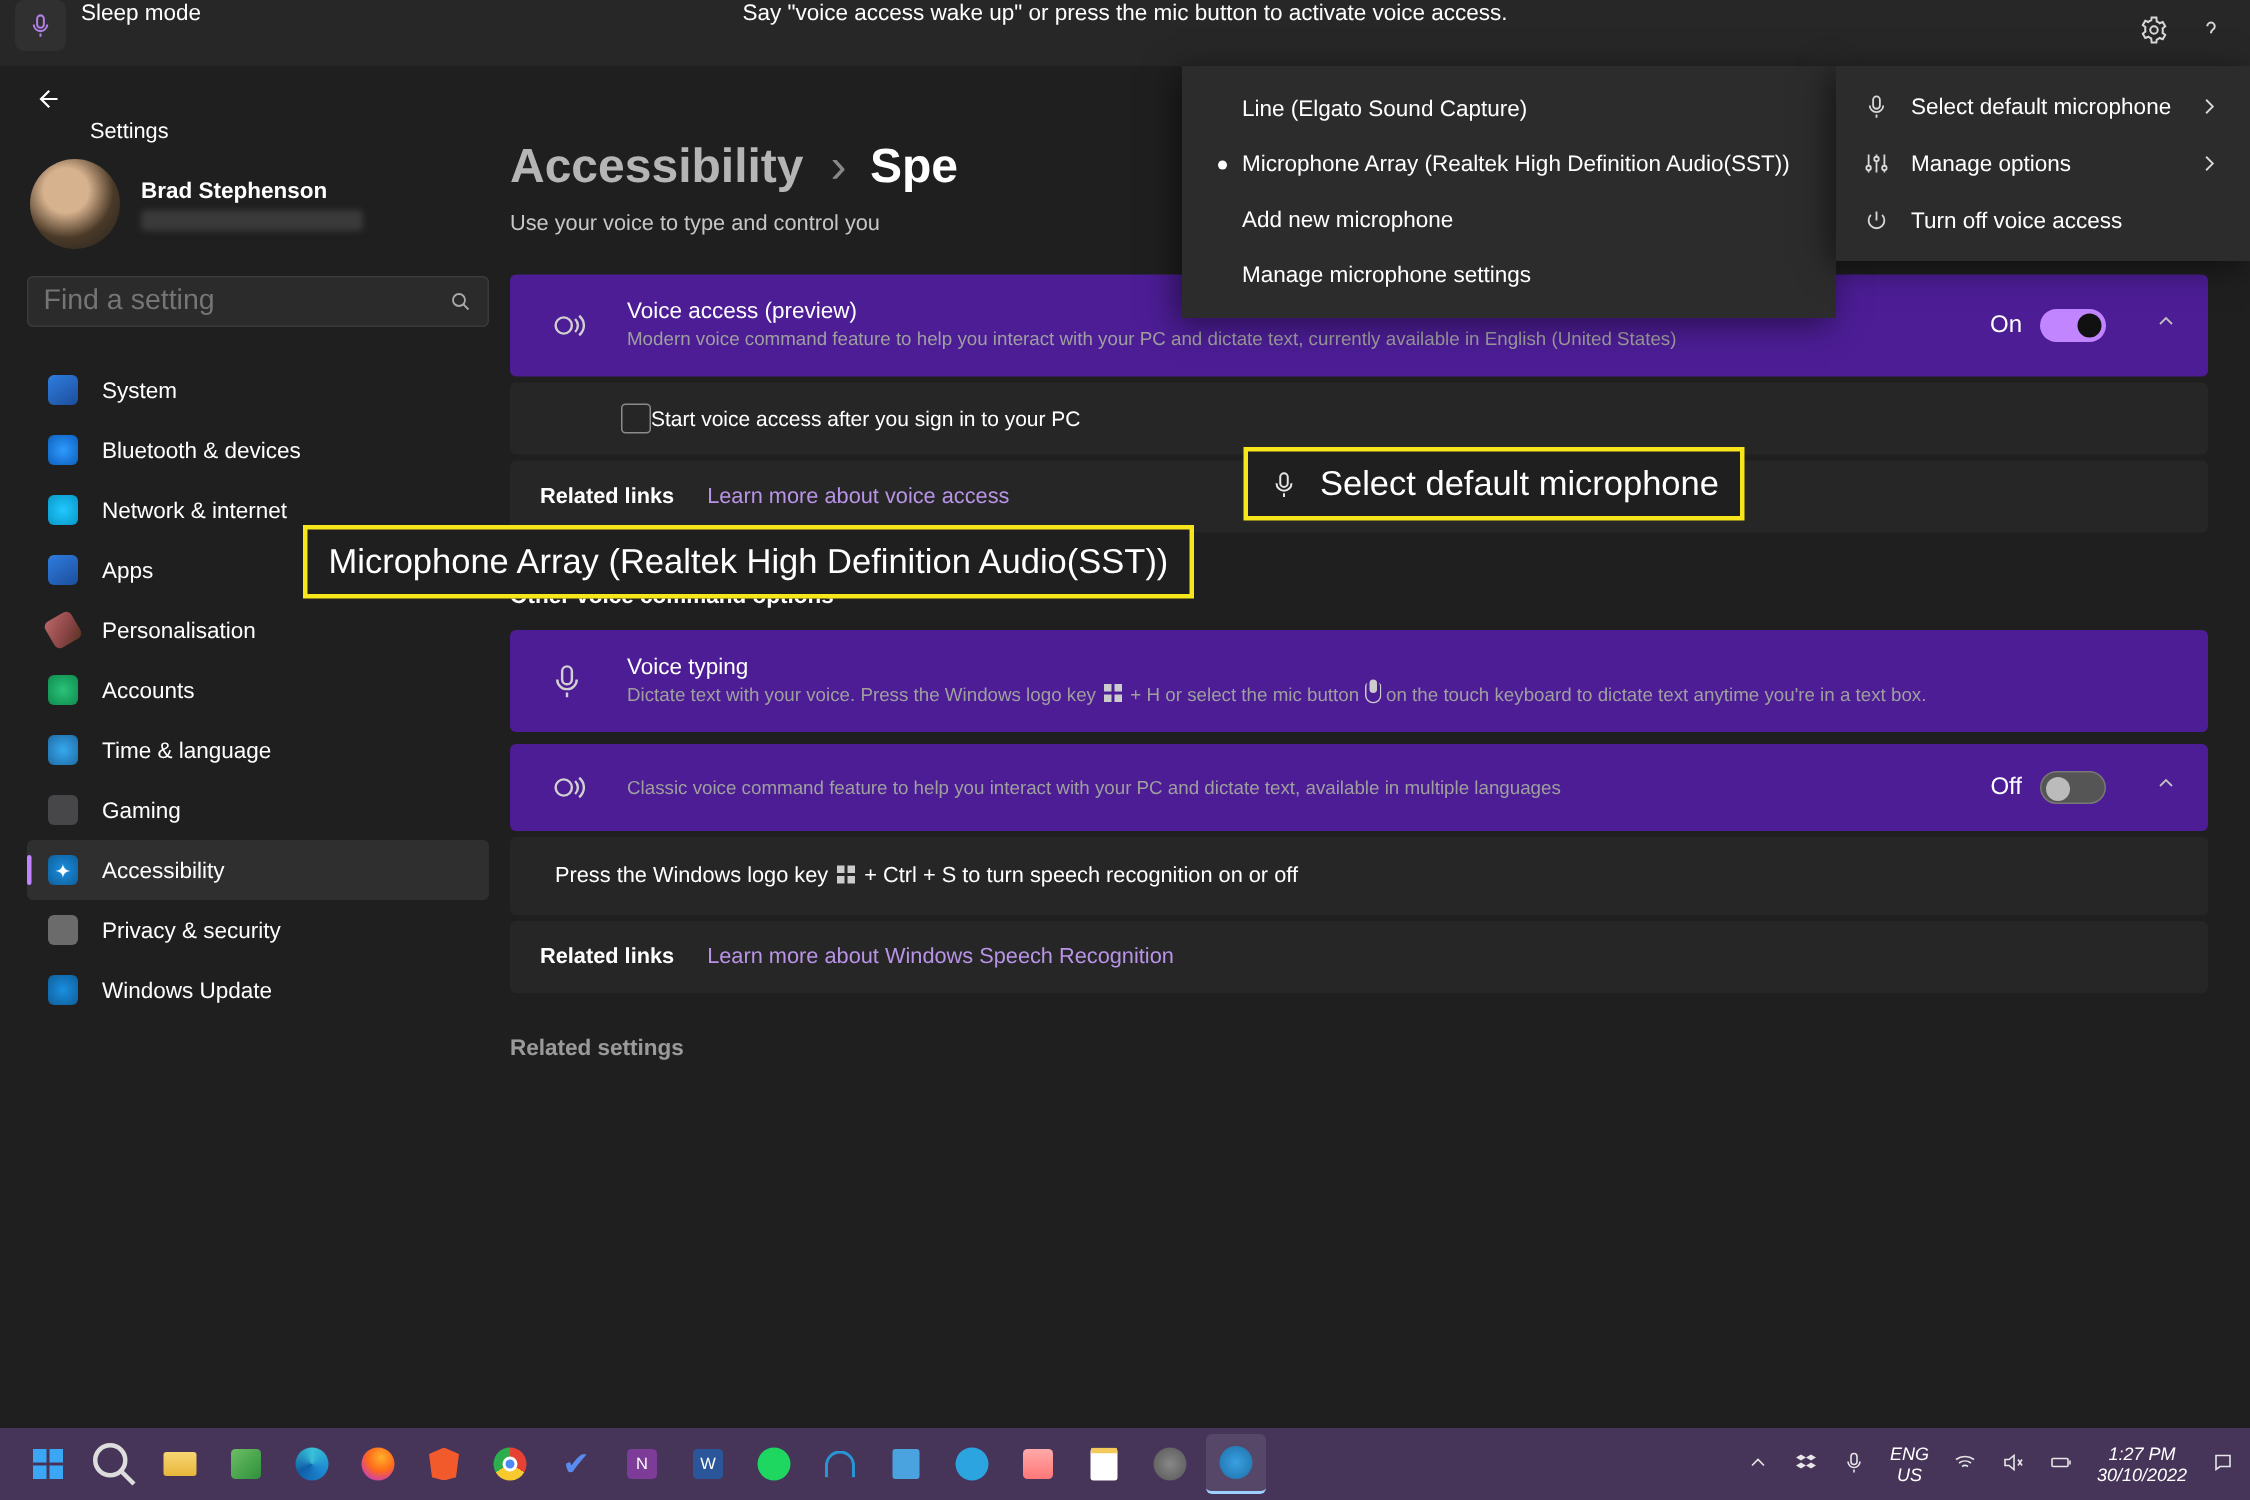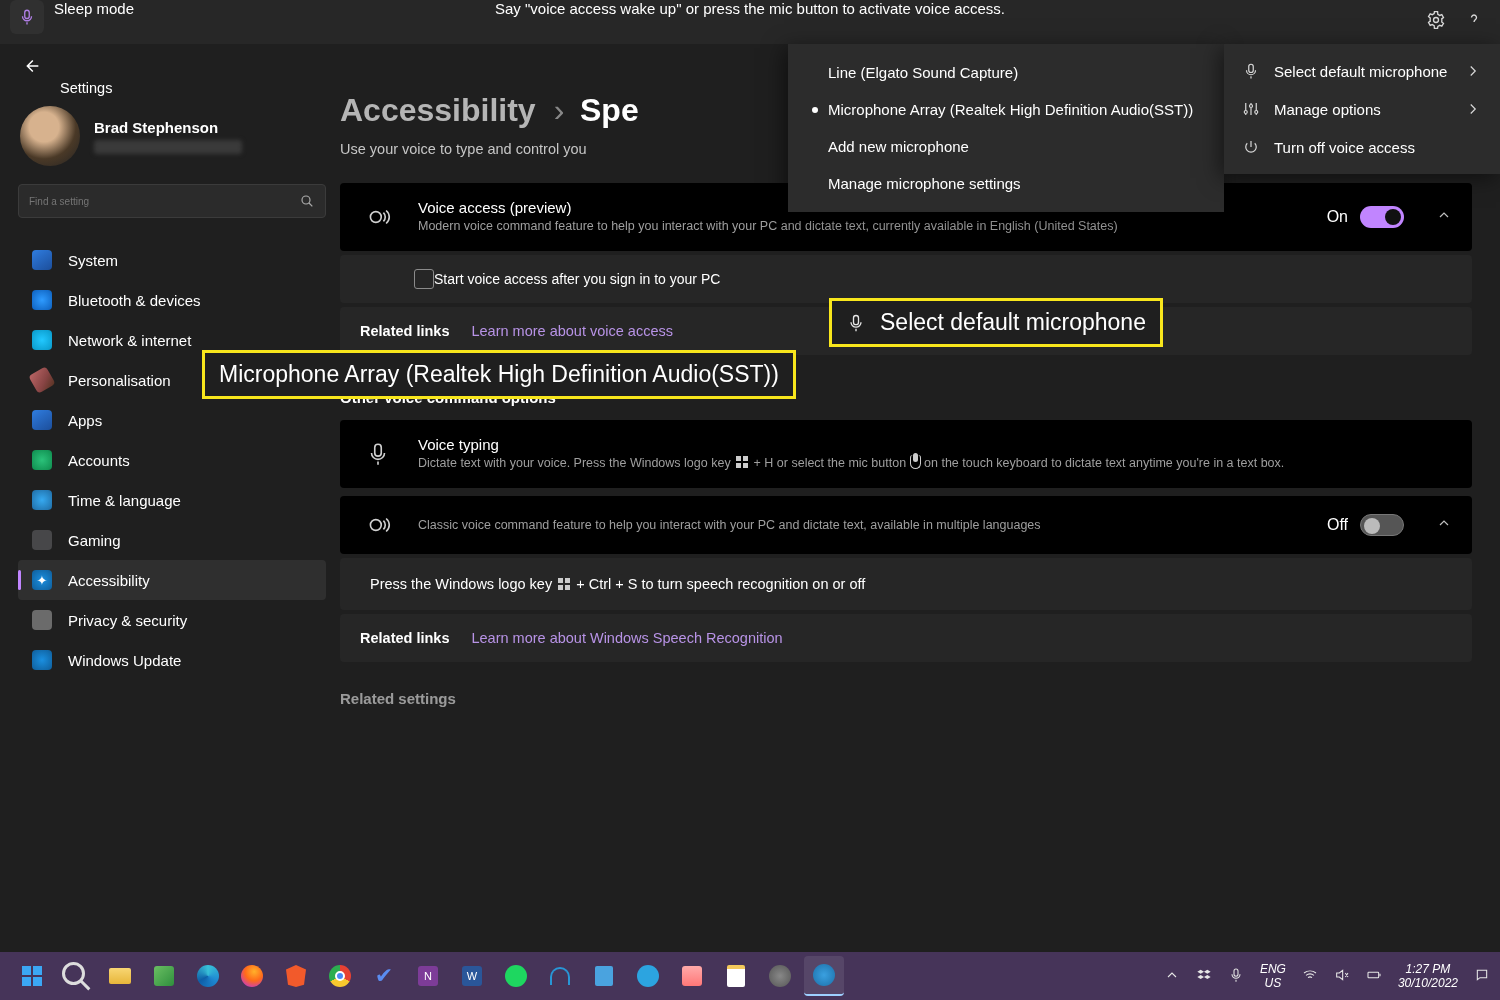--- a/index.html
+++ b/index.html
@@ -35,21 +35,21 @@
 #content { flex: 1; padding: 8px 28px 0 0; overflow: hidden; }
 
 
 #profile { display: flex; align-items: center; gap: 14px; padding: 14px 0 18px 2px; }
 #profile .avatar { width: 60px; height: 60px; border-radius: 50%; background: radial-gradient(circle at 40% 35%, #d7b28e 0 28%, #4a3927 60%, #222 100%); }
 #profile .name { font-size: 15px; font-weight: 600; }
 #profile .email { width: 148px; height: 14px; background: #3a3a3a; filter: blur(2px); margin-top: 4px; border-radius: 3px; }
 
 
 #search { display: flex; align-items: center; height: 34px; background: #2b2b2b; border: 1px solid #3b3b3b; border-radius: 4px; padding: 0 10px; }
-#search input { flex: 1; background: transparent; border: 0; color: #ccc; font-size: 10px; outline: none; }
+#search input { flex: 1; background: transparent; border: 0; color: #ccc; font-size: 19px; outline: none; }
 #search svg { width: 16px; height: 16px; stroke: #aaa; fill: none; stroke-width: 1.8; }
 
 
 #nav { margin-top: 22px; }
 #nav .item { display: flex; align-items: center; gap: 16px; height: 40px; padding: 0 14px; border-radius: 4px; font-size: 15px; cursor: pointer; }
 #nav .item .dot { width: 20px; height: 20px; border-radius: 4px; display: inline-block; }
 #nav .item.active { background: #2f2f2f; position: relative; }
 #nav .item.active::before { content: ""; position: absolute; left: 0; top: 10px; bottom: 10px; width: 3px; background: #c185ff; border-radius: 2px; }
 
 .ic-system { background: linear-gradient(145deg,#2f7de0,#1c4e9b); }
@@ -65,21 +65,21 @@
 .ic-priv { background: #6b6b6b; border-radius: 3px 3px 50% 50%; }
 .ic-upd { background: radial-gradient(circle,#1a8fe0,#0f5d99); border-radius: 50%; }
 
 
 #crumb { display: flex; align-items: baseline; gap: 18px; font-size: 32px; font-weight: 600; }
 #crumb .root { color: #b5b5b5; }
 #crumb .sep { color: #888; font-weight: 400; }
 #subtitle { margin: 12px 0 26px; font-size: 14.5px; color: #c6c6c6; }
 
 
-.card { background: #000000; border-radius: 4px; padding: 16px 20px; margin-bottom: 4px; display: flex; align-items: center; gap: 22px; }
+.card { background: #4c1d95; border-radius: 4px; padding: 16px 20px; margin-bottom: 4px; display: flex; align-items: center; gap: 22px; }
 .card .cicon { width: 36px; display: flex; align-items: center; justify-content: center; }
 .card .cicon svg { width: 26px; height: 26px; stroke: #d0d0d0; fill: none; stroke-width: 1.5; }
 .card .ctext { flex: 1; }
 .card .ctitle { font-size: 15px; }
 .card .cdesc { font-size: 12.5px; color: #9f9f9f; margin-top: 2px; line-height: 1.35; }
 .card .toggle { display: flex; align-items: center; gap: 12px; }
 .toggle-pill { width: 44px; height: 22px; border-radius: 11px; position: relative; }
 .toggle-pill::after { content:""; position:absolute; top:3px; width:16px; height:16px; border-radius:50%; background:#111; }
 .toggle-pill.on { background: #c185ff; }
 .toggle-pill.on::after { right: 3px; }
@@ -219,26 +219,26 @@
         </div>
       <div class="item">
           <span class="dot ic-bt"></span>
           <span>Bluetooth &amp; devices</span>
         </div>
       <div class="item">
           <span class="dot ic-net"></span>
           <span>Network &amp; internet</span>
         </div>
       <div class="item">
+          <span class="dot ic-apps"></span>
+          <span>Apps</span>
+        </div>
+      <div class="item">
           <span class="dot ic-pers"></span>
           <span>Personalisation</span>
-        </div>
-      <div class="item">
-          <span class="dot ic-apps"></span>
-          <span>Apps</span>
         </div>
       <div class="item">
           <span class="dot ic-acct"></span>
           <span>Accounts</span>
         </div>
       <div class="item">
           <span class="dot ic-time"></span>
           <span>Time &amp; language</span>
         </div>
       <div class="item">

